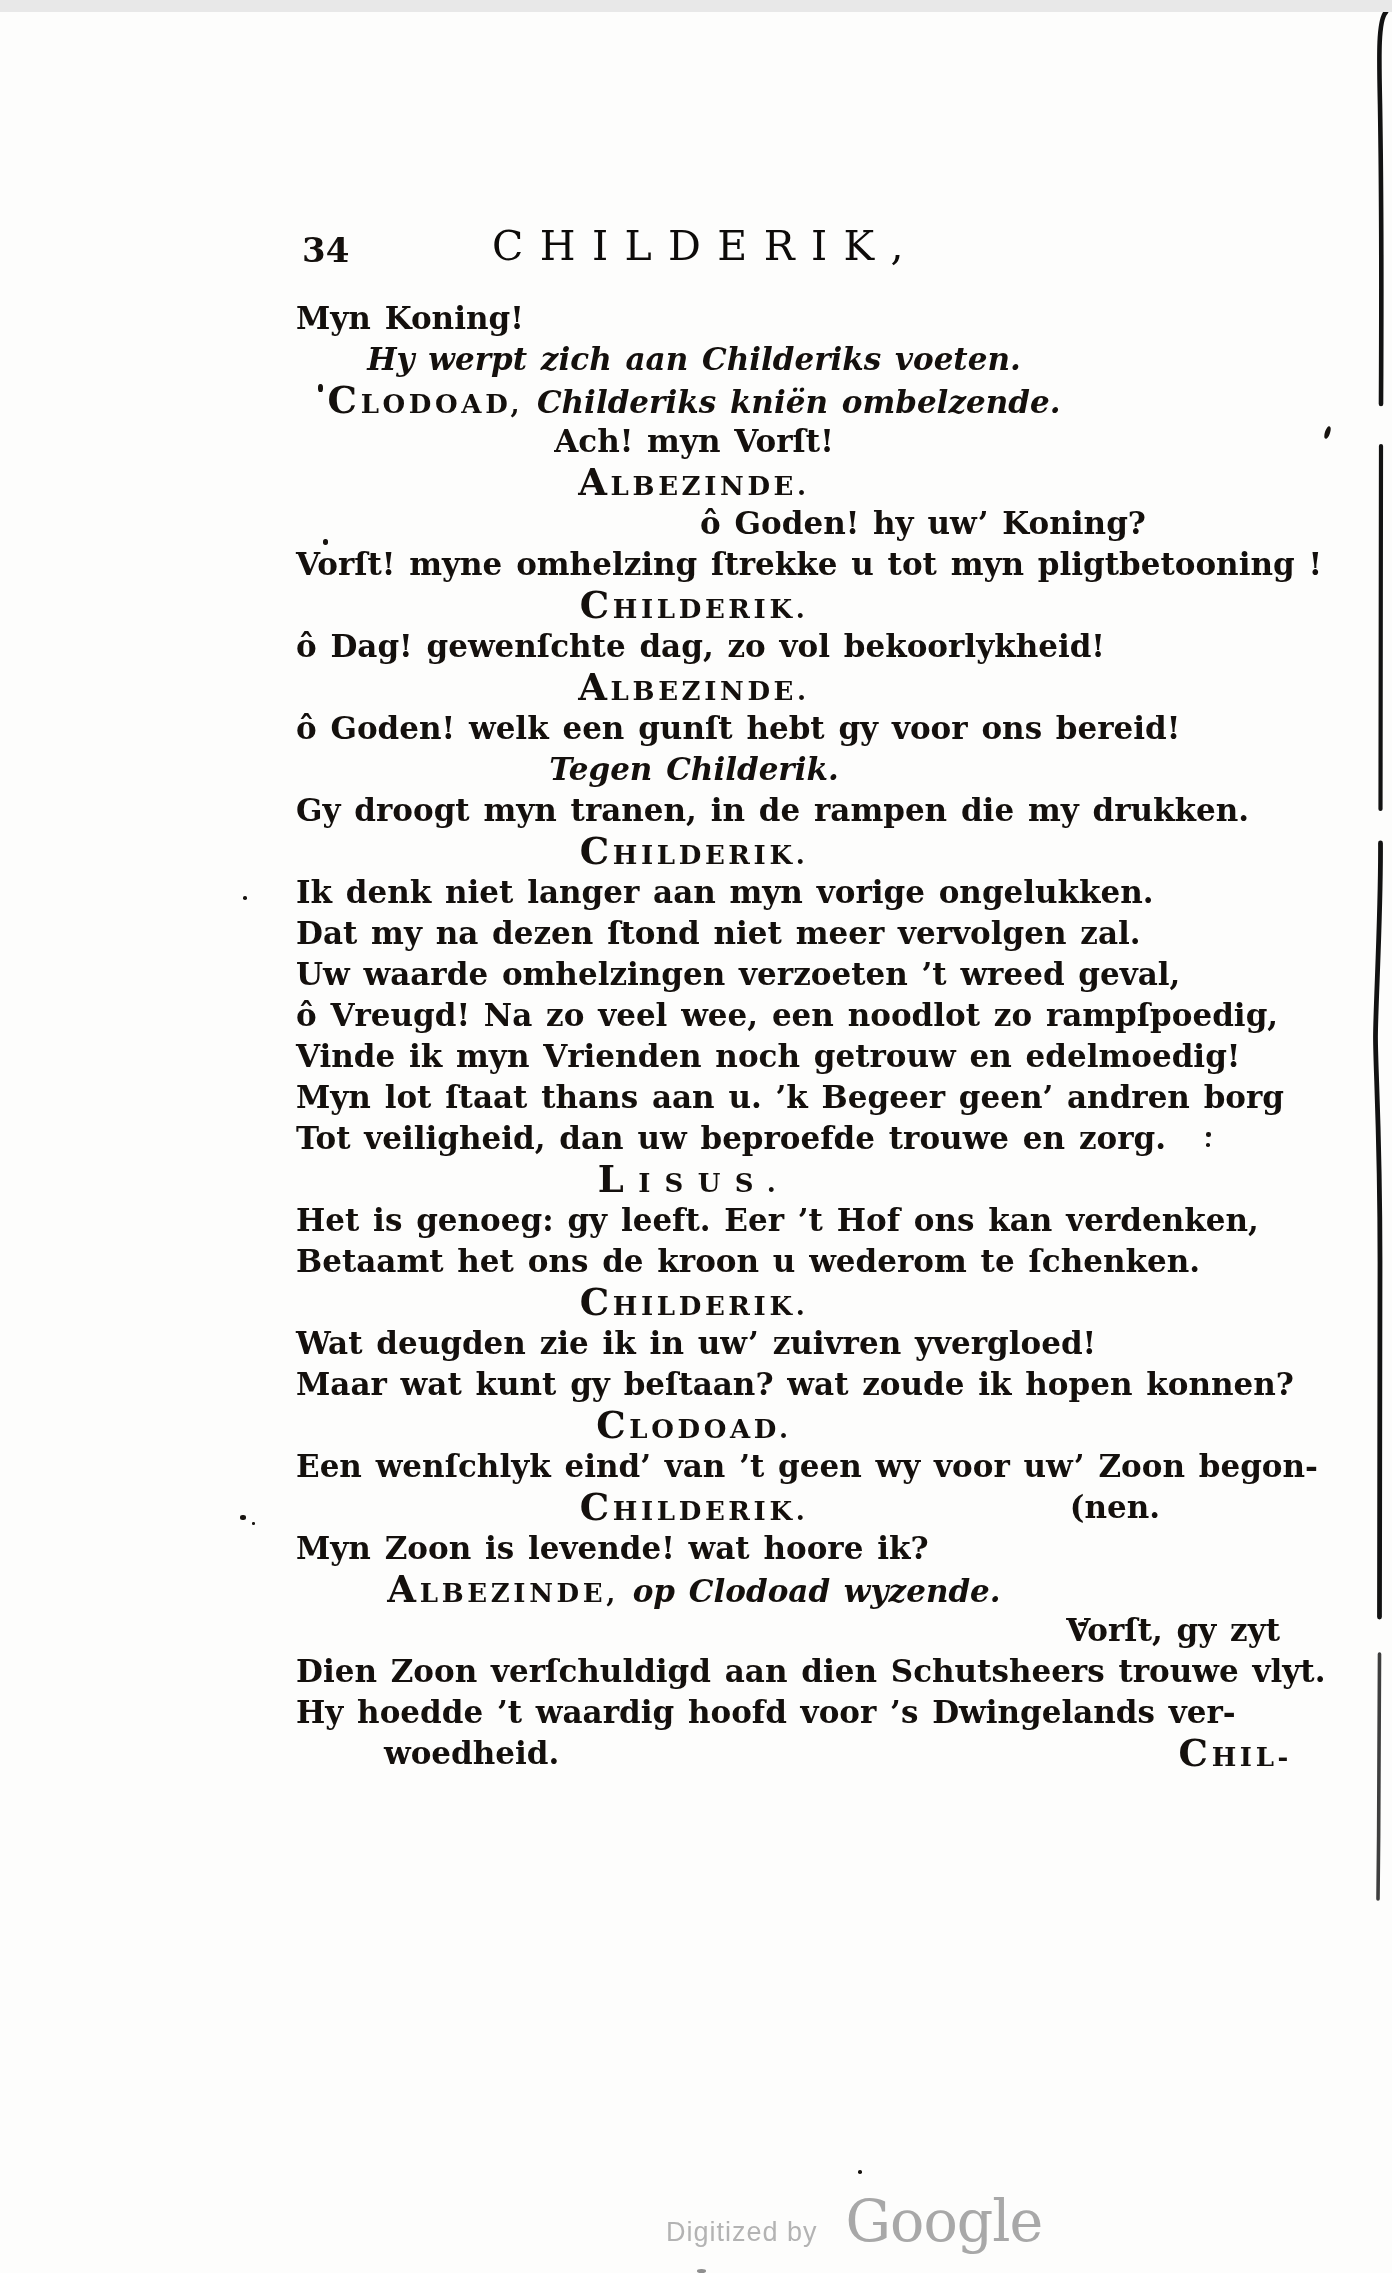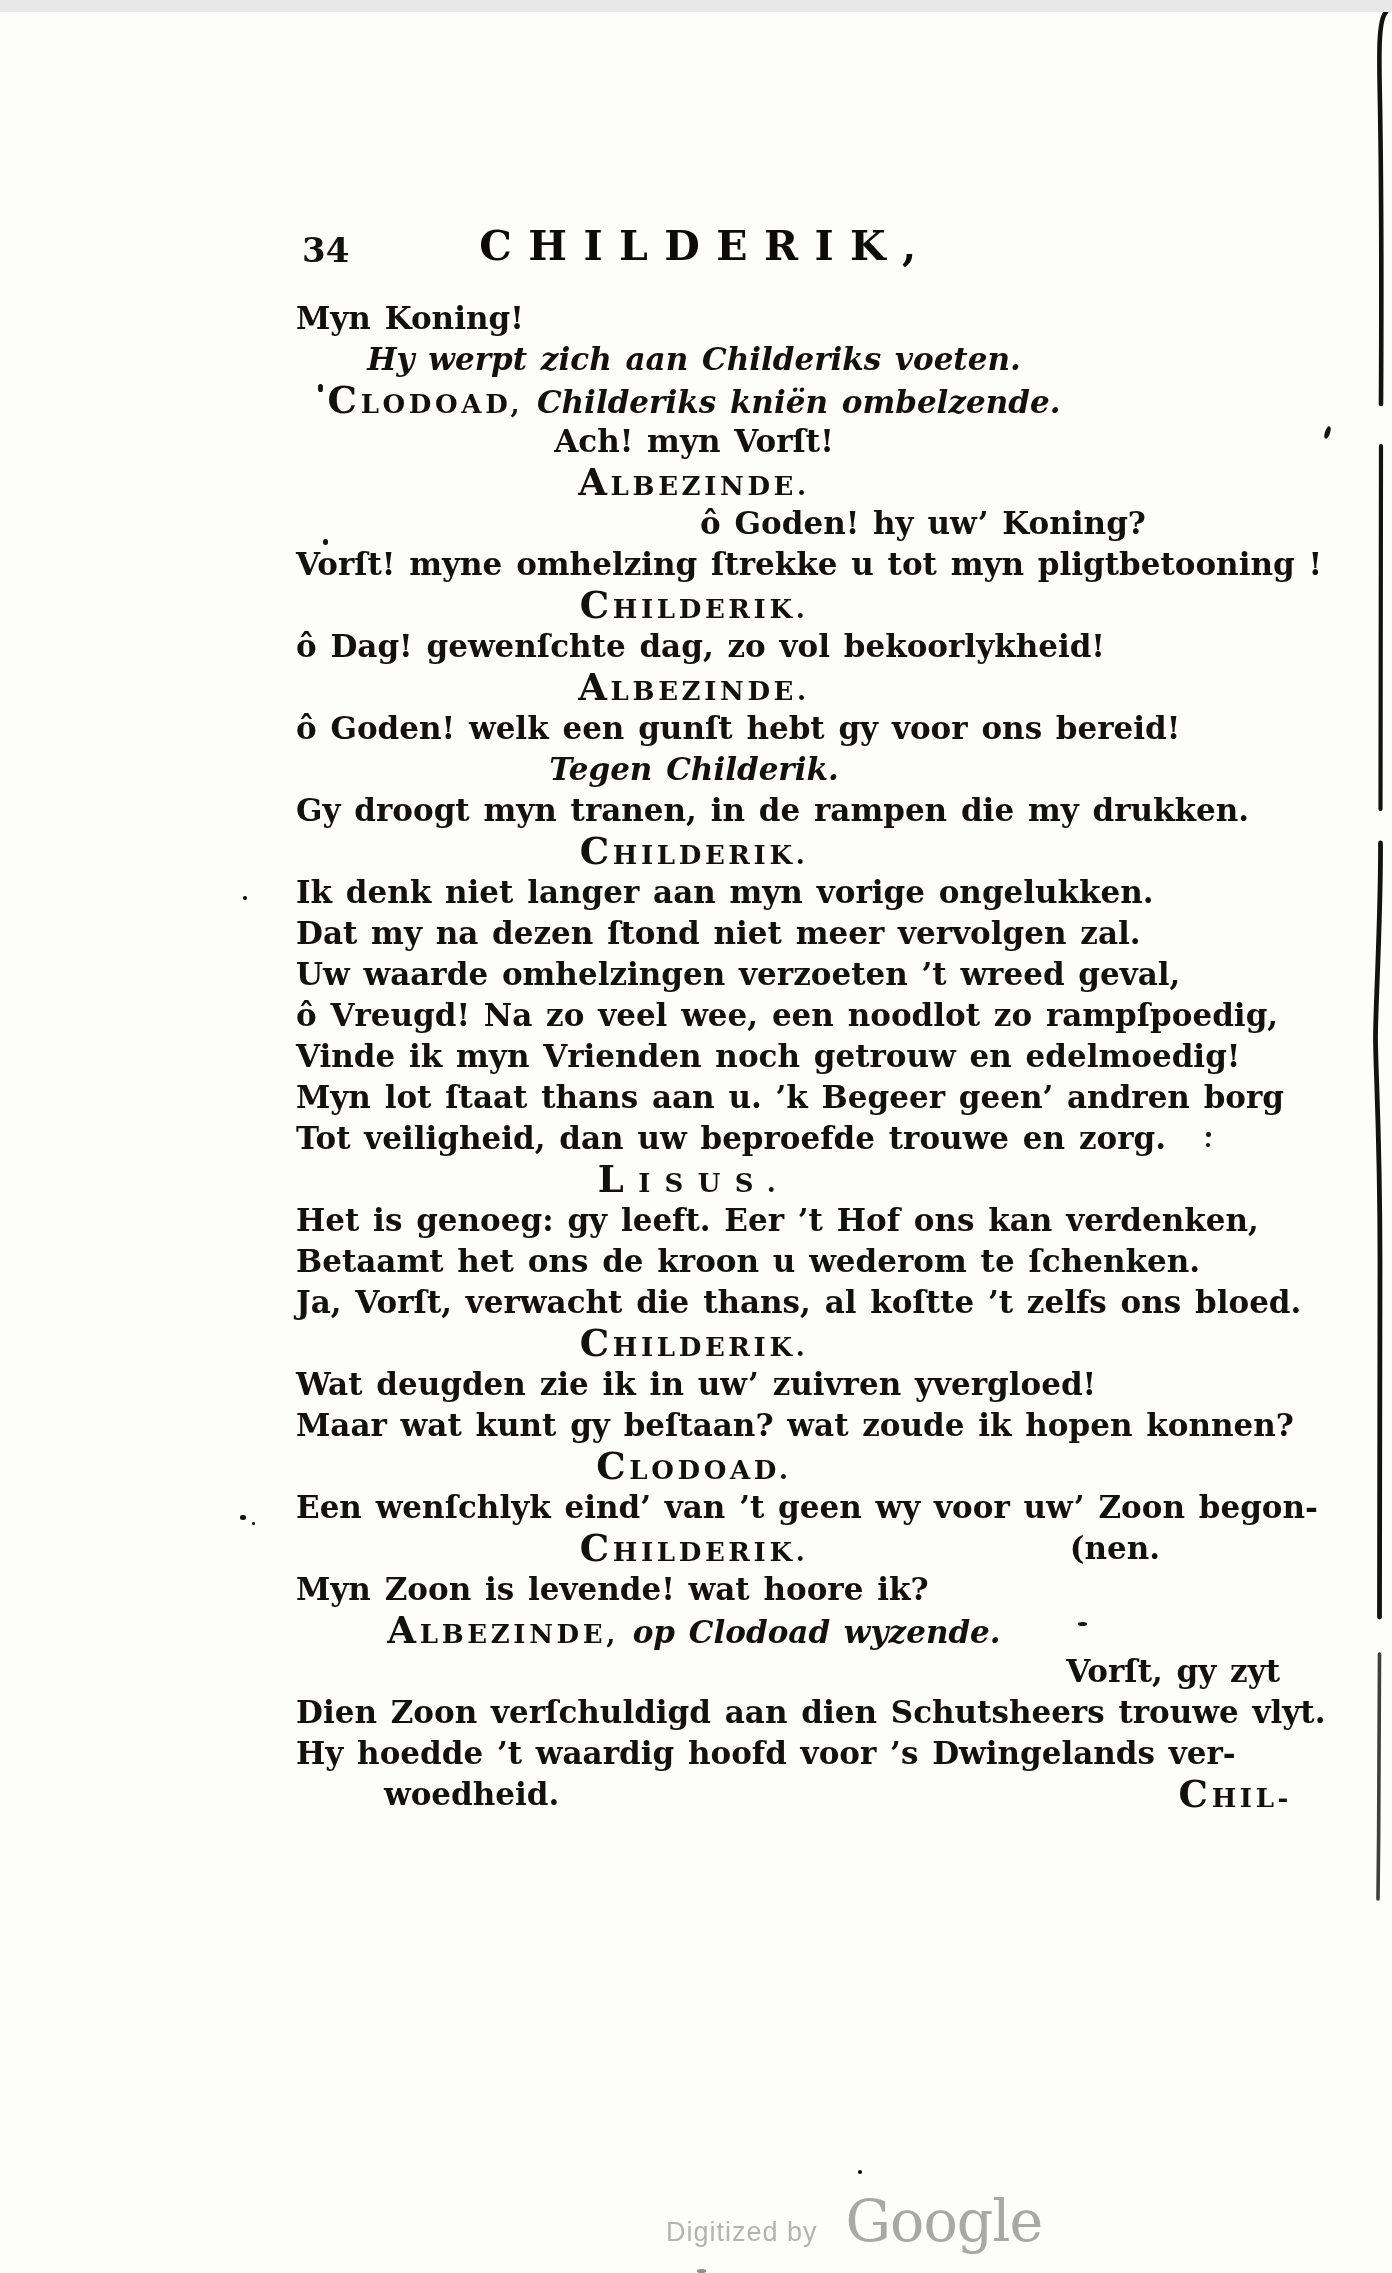--- a/index.html
+++ b/index.html
@@ -23,21 +23,21 @@
     margin-bottom:24px;
   }
   .page-number {
     position:absolute; left:6px; top:8px;
     font-size:34px; font-weight:bold;
   }
   .page-title {
     display:block;
     text-align:center;
     transform:translateX(-48px);
-    font-size:41px; font-weight:bold;
+    font-size:41px; font-weight:normal;
     letter-spacing:0.40em;
     color:#0d0b09;
   }
   .line {
     position:relative;
     height:41px; line-height:41px;
     font-size:31px; font-weight:bold;
     white-space:nowrap;
     word-spacing:3px;
   }
@@ -114,21 +114,20 @@
         <div class="line verse">Ik denk niet langer aan myn vorige ongelukken.</div>
         <div class="line verse">Dat my na dezen ſtond niet meer vervolgen zal.</div>
         <div class="line verse">Uw waarde omhelzingen verzoeten ’t wreed geval,</div>
         <div class="line verse">ô Vreugd! Na zo veel wee, een noodlot zo rampſpoedig,</div>
         <div class="line verse">Vinde ik myn Vrienden noch getrouw en edelmoedig!</div>
         <div class="line verse">Myn lot ſtaat thans aan u. ’k Begeer geen’ andren borg</div>
         <div class="line verse">Tot veiligheid, dan uw beproefde trouwe en zorg.</div>
         <div class="line speaker wide">LISUS.</div>
         <div class="line verse">Het is genoeg: gy leeft. Eer ’t Hof ons kan verdenken,</div>
         <div class="line verse">Betaamt het ons de kroon u wederom te ſchenken.</div>
-        <div class="line verse">Ja, Vorſt, verwacht die thans, al koſtte ’t zelfs ons bloed.</div>
         <div class="line speaker">CHILDERIK.</div>
         <div class="line verse">Wat deugden zie ik in uw’ zuivren yvergloed!</div>
         <div class="line verse">Maar wat kunt gy beſtaan? wat zoude ik hopen konnen?</div>
         <div class="line speaker">CLODOAD.</div>
         <div class="line verse">Een wenſchlyk eind’ van ’t geen wy voor uw’ Zoon begon-</div>
         <div class="line speaker-catch"><span class="speaker-name">CHILDERIK.</span><span class="catch-abs">(nen.</span></div>
         <div class="line verse">Myn Zoon is levende! wat hoore ik?</div>
         <div class="line speaker-stage"><span class="speaker-name">ALBEZINDE,</span> <span class="stage-inline">op Clodoad wyzende.</span></div>
         <div class="line right far">Vorſt, gy zyt</div>
         <div class="line verse">Dien Zoon verſchuldigd aan dien Schutsheers trouwe vlyt.</div>

